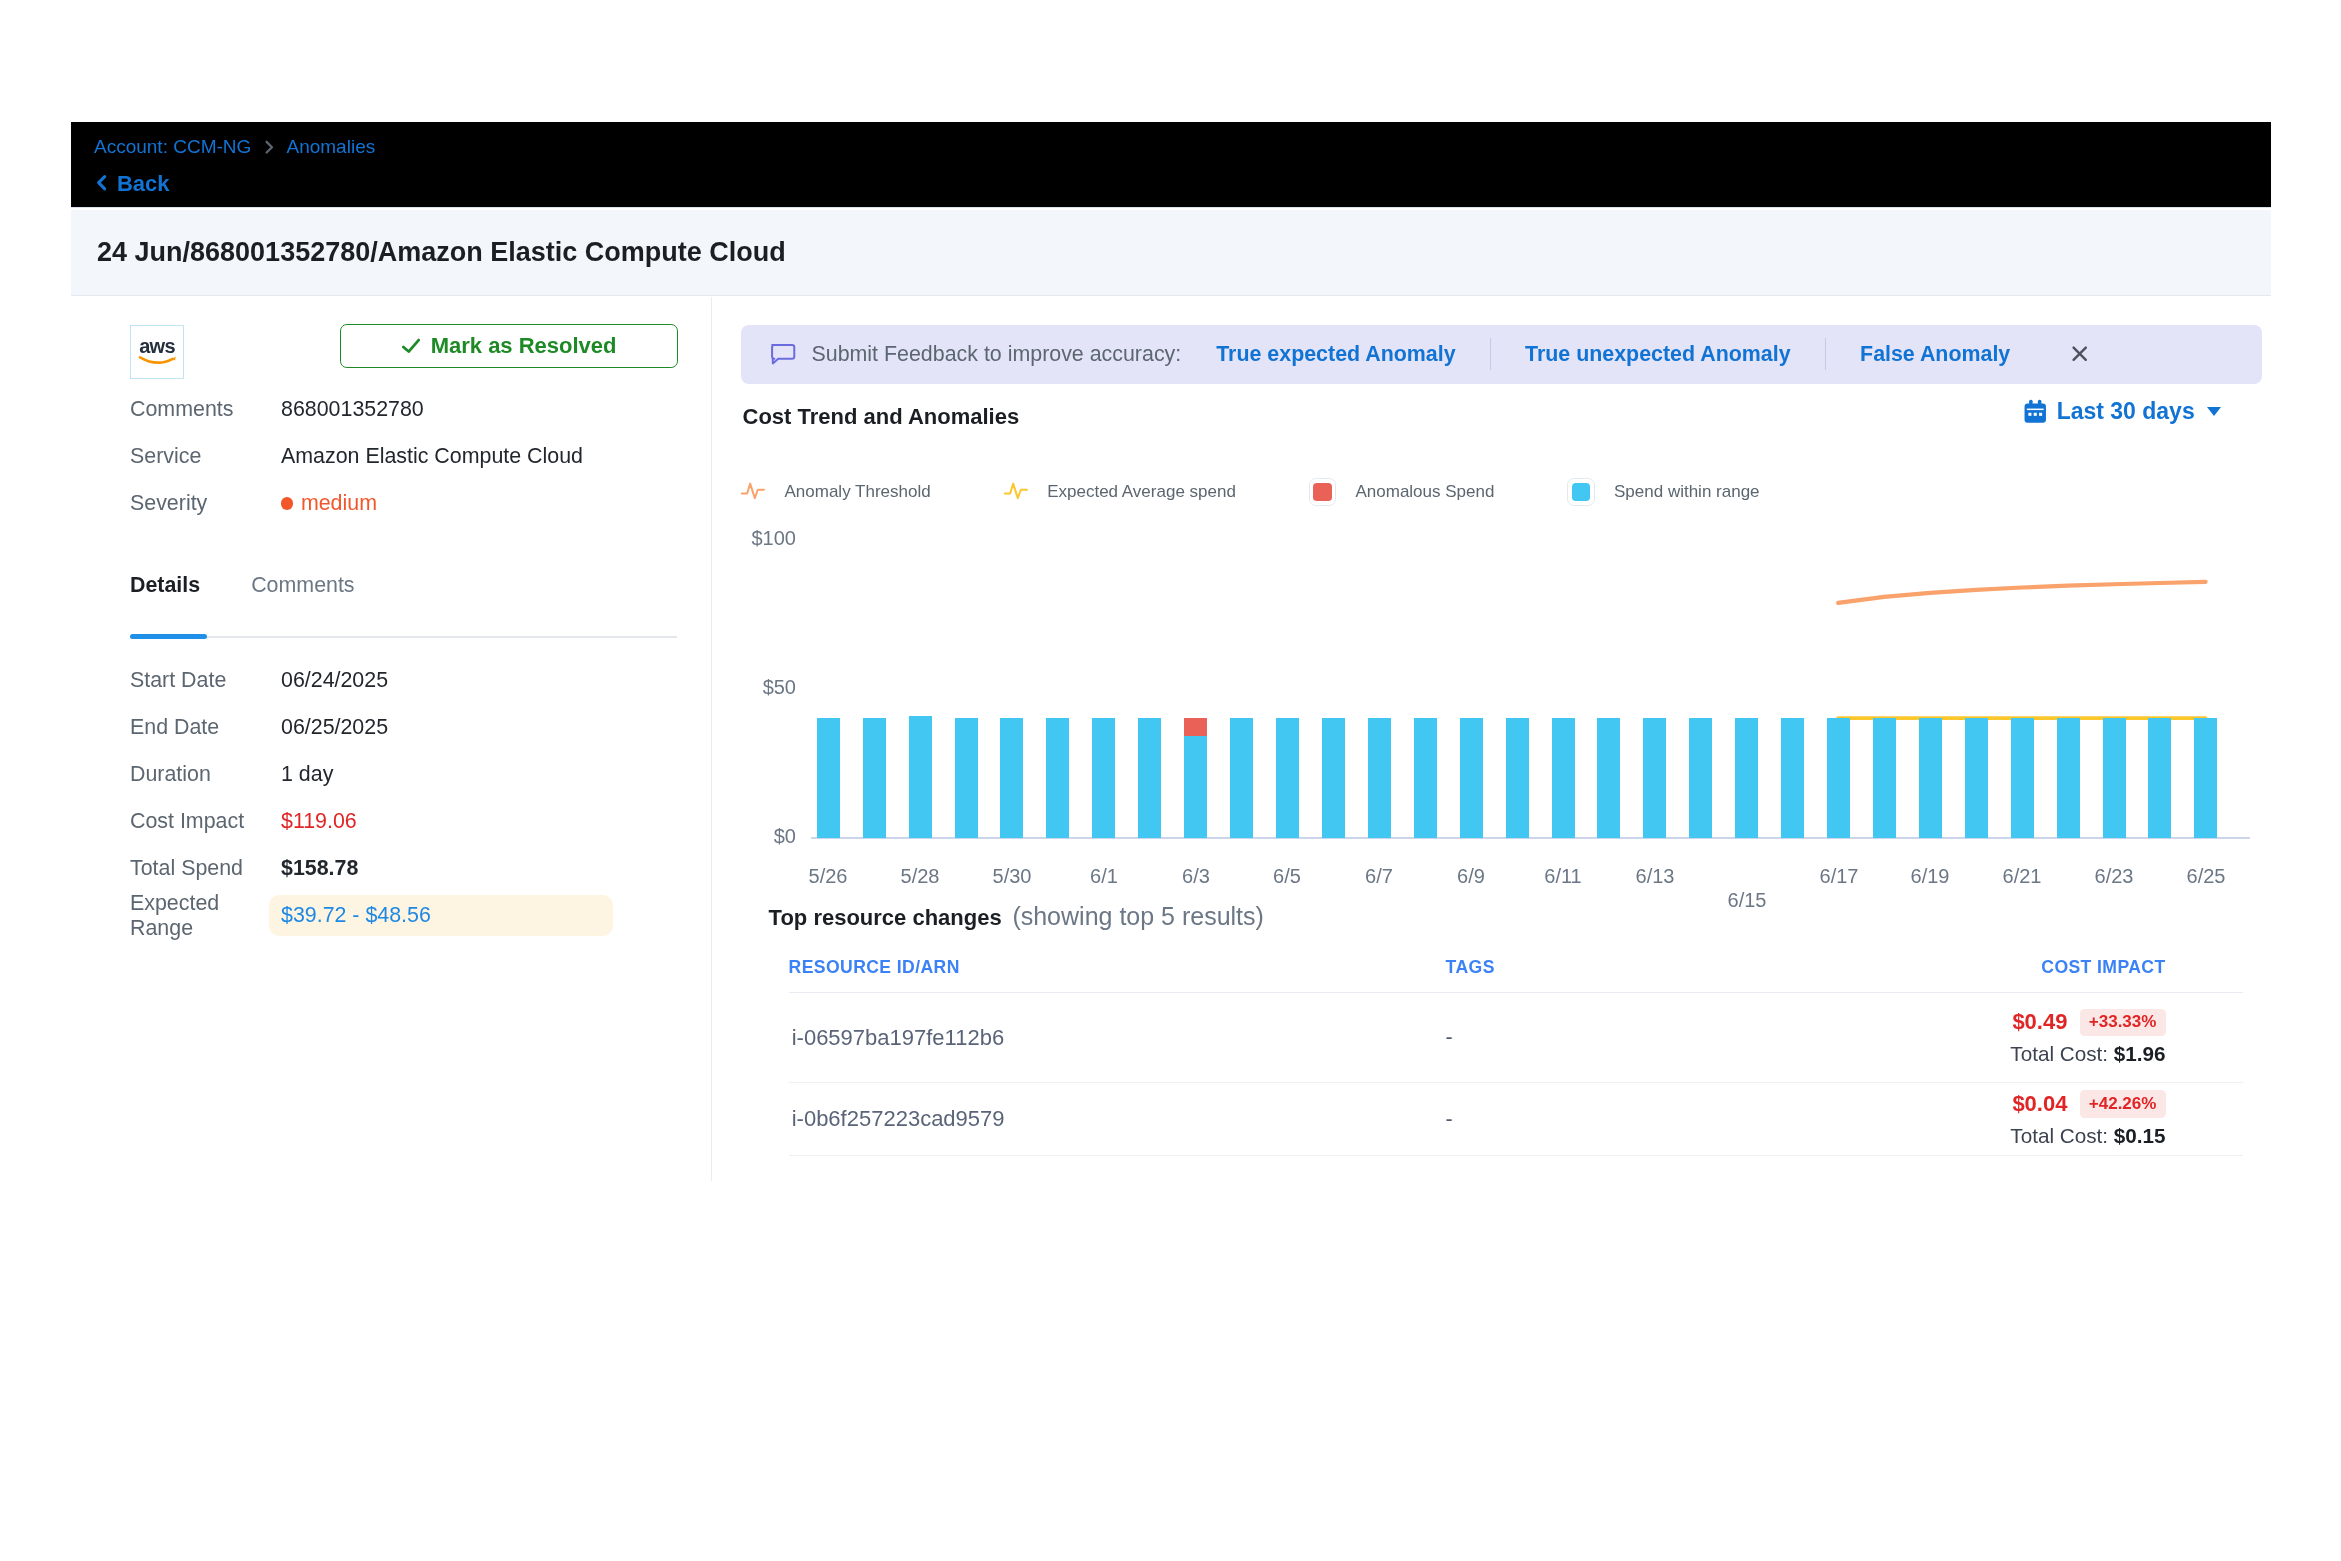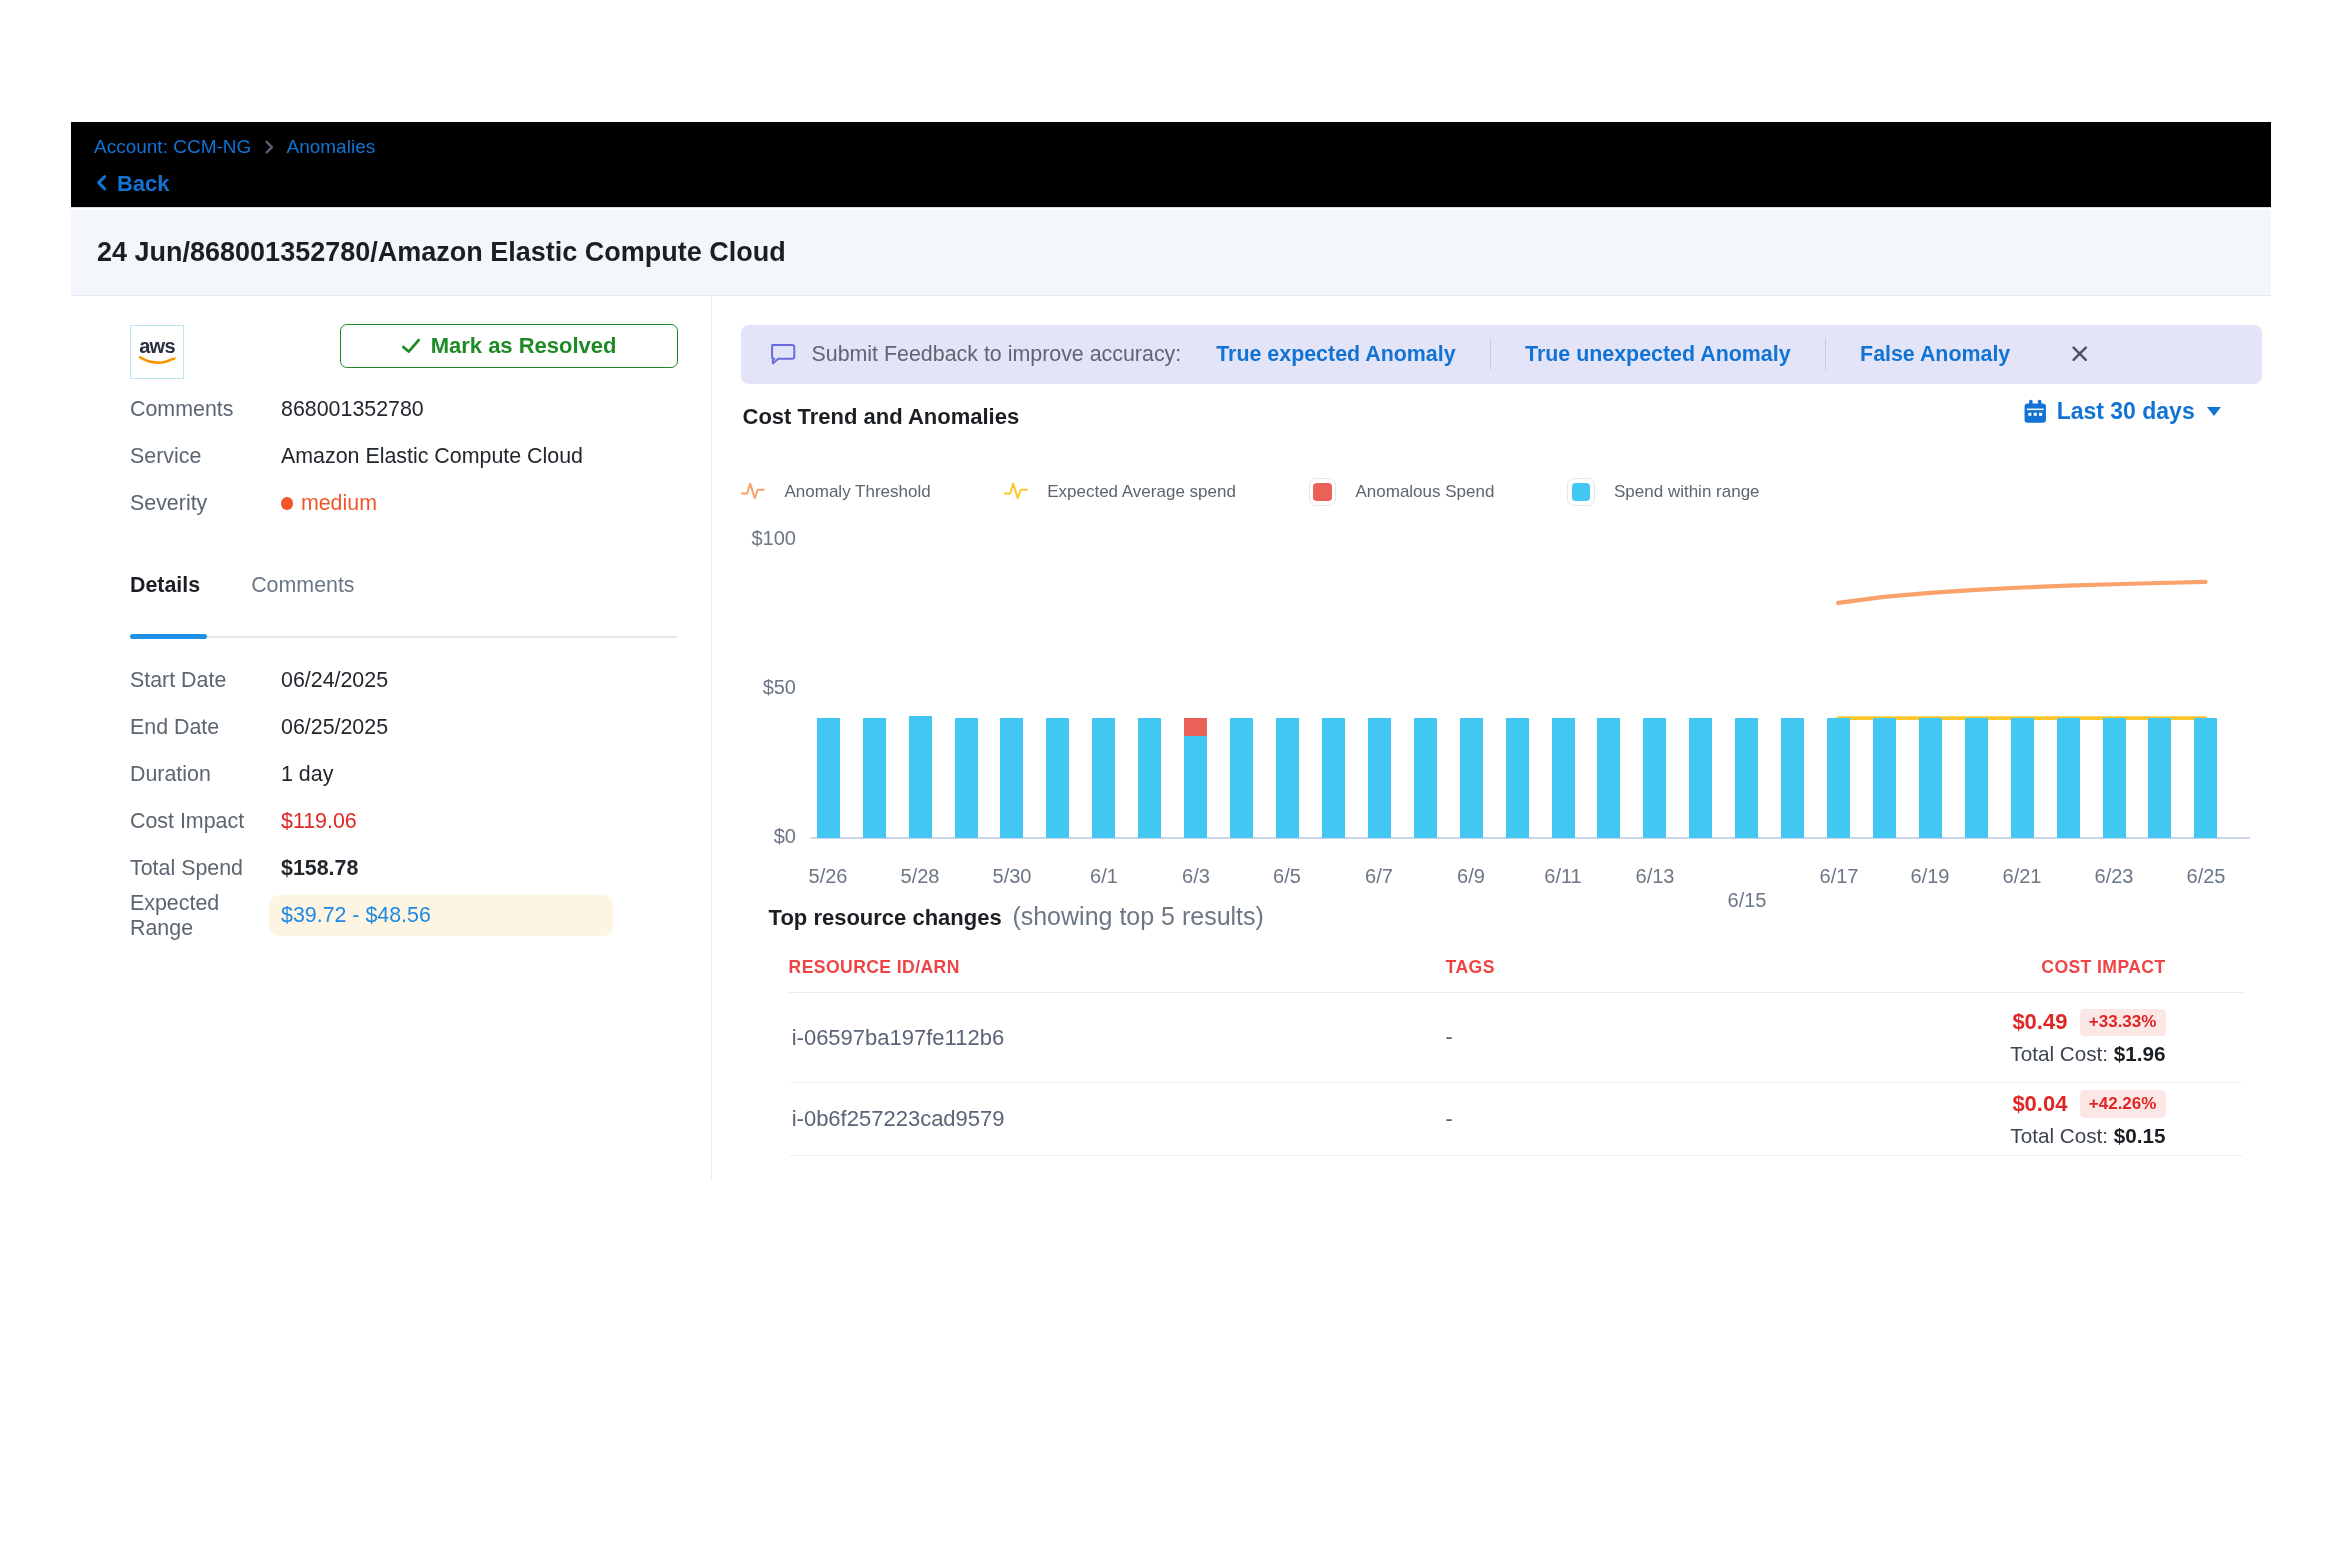--- a/index.html
+++ b/index.html
@@ -84,21 +84,21 @@
   .chart-lines { position:absolute; left:70px; top:0; }
 
   
   .table-block { position:absolute; left:27.6px; top:605px; width:1476px; }
   .table-title-row { display:flex; align-items:baseline; gap:10.7px; }
   .table-title { font-size:22px; font-weight:bold; color:#1b1f23; }
   .table-subtitle { font-size:25px; color:#6b7785; }
   .res-table { position:absolute; left:20px; top:40px; width:1454px; }
   .res-header { display:grid; grid-template-columns:657px 184px 1fr; align-items:center; height:51px;
        border-bottom:1.5px solid #e9ecf2; }
-  .res-header div { font-size:17.6px; font-weight:bold; color:#ef4444; letter-spacing:0.4px; }
+  .res-header div { font-size:17.6px; font-weight:bold; color:#3b82f6; letter-spacing:0.4px; }
   .res-header .col-cost { text-align:right; padding-right:77px; }
   .res-row { display:grid; grid-template-columns:657px 184px 1fr; align-items:center;
        border-bottom:1.5px solid #eef0f4; }
   .res-id { font-size:22px; color:#5a6478; padding-left:3.1px; }
   .res-tags { font-size:21.4px; color:#525e6e; }
   .cost-cell { display:flex; flex-direction:column; align-items:flex-end; padding-right:77px; gap:6.1px; }
   .cost-line1 { display:flex; align-items:center; gap:12.2px; }
   .cost-value { color:#e12525; font-size:22px; font-weight:bold; }
   .cost-badge { background:#fbe7e5; color:#e12525; font-size:17px; font-weight:bold;
        padding:3.8px 9.2px; border-radius:4.6px; }

